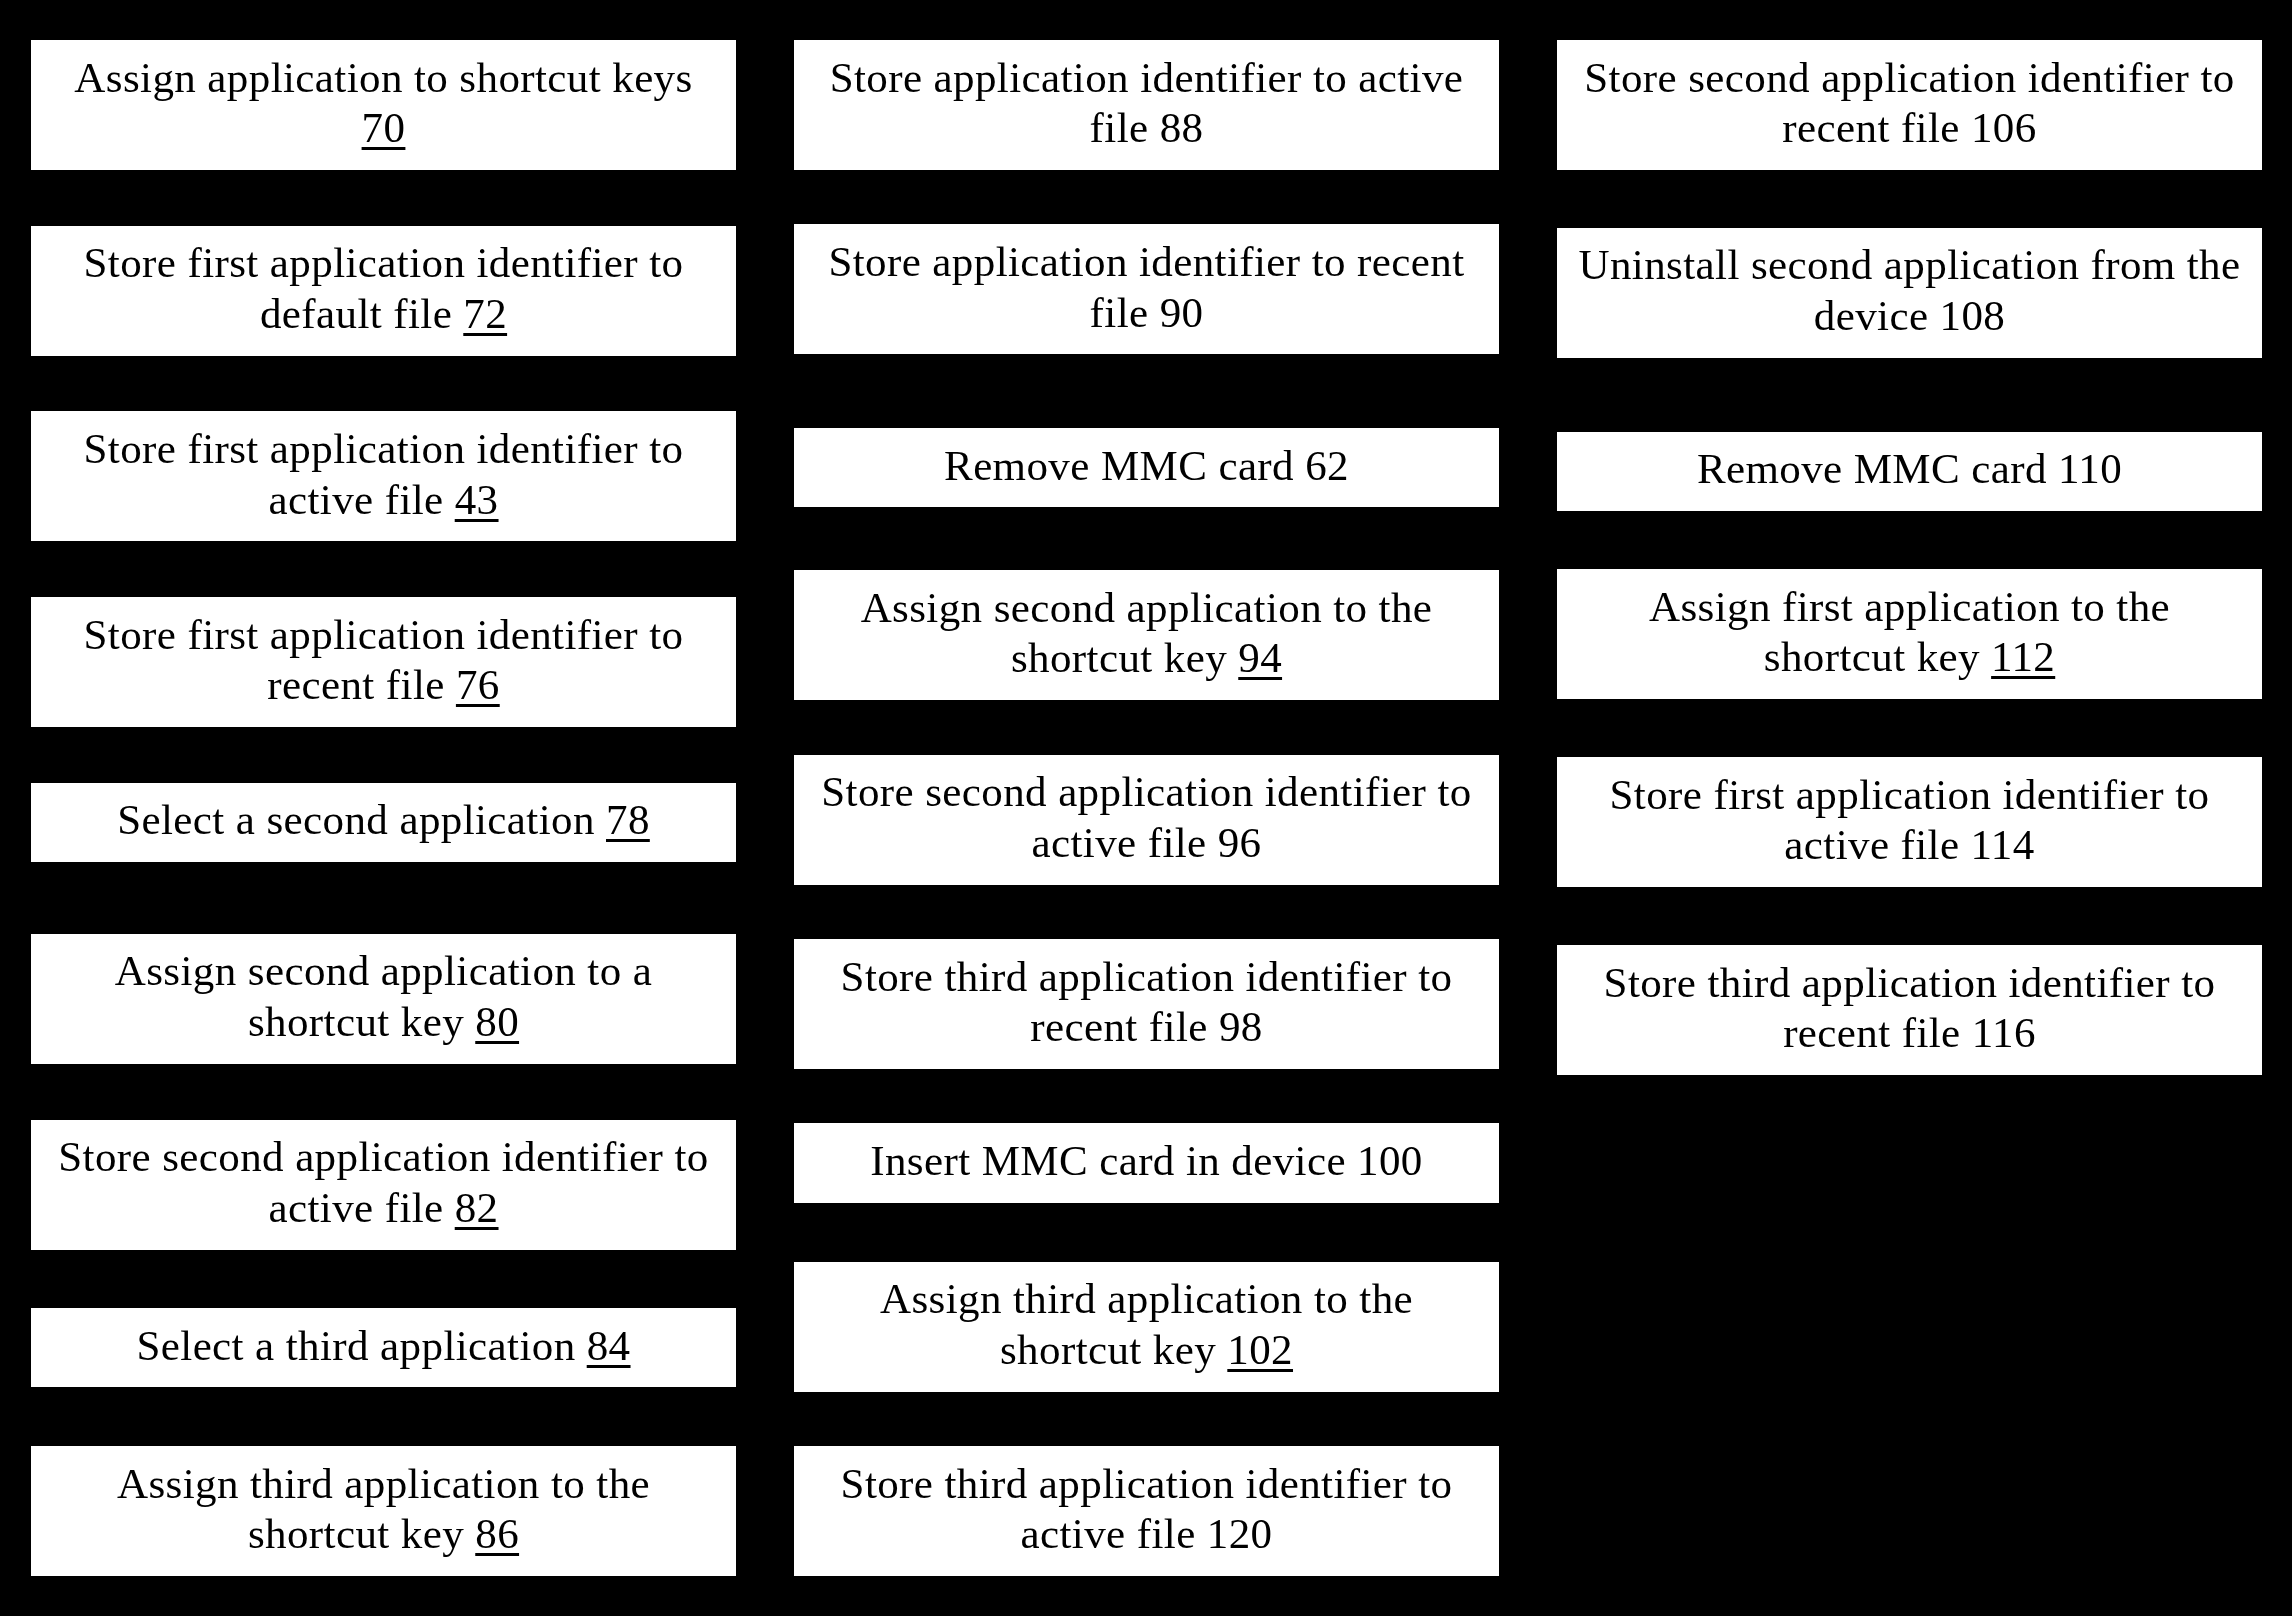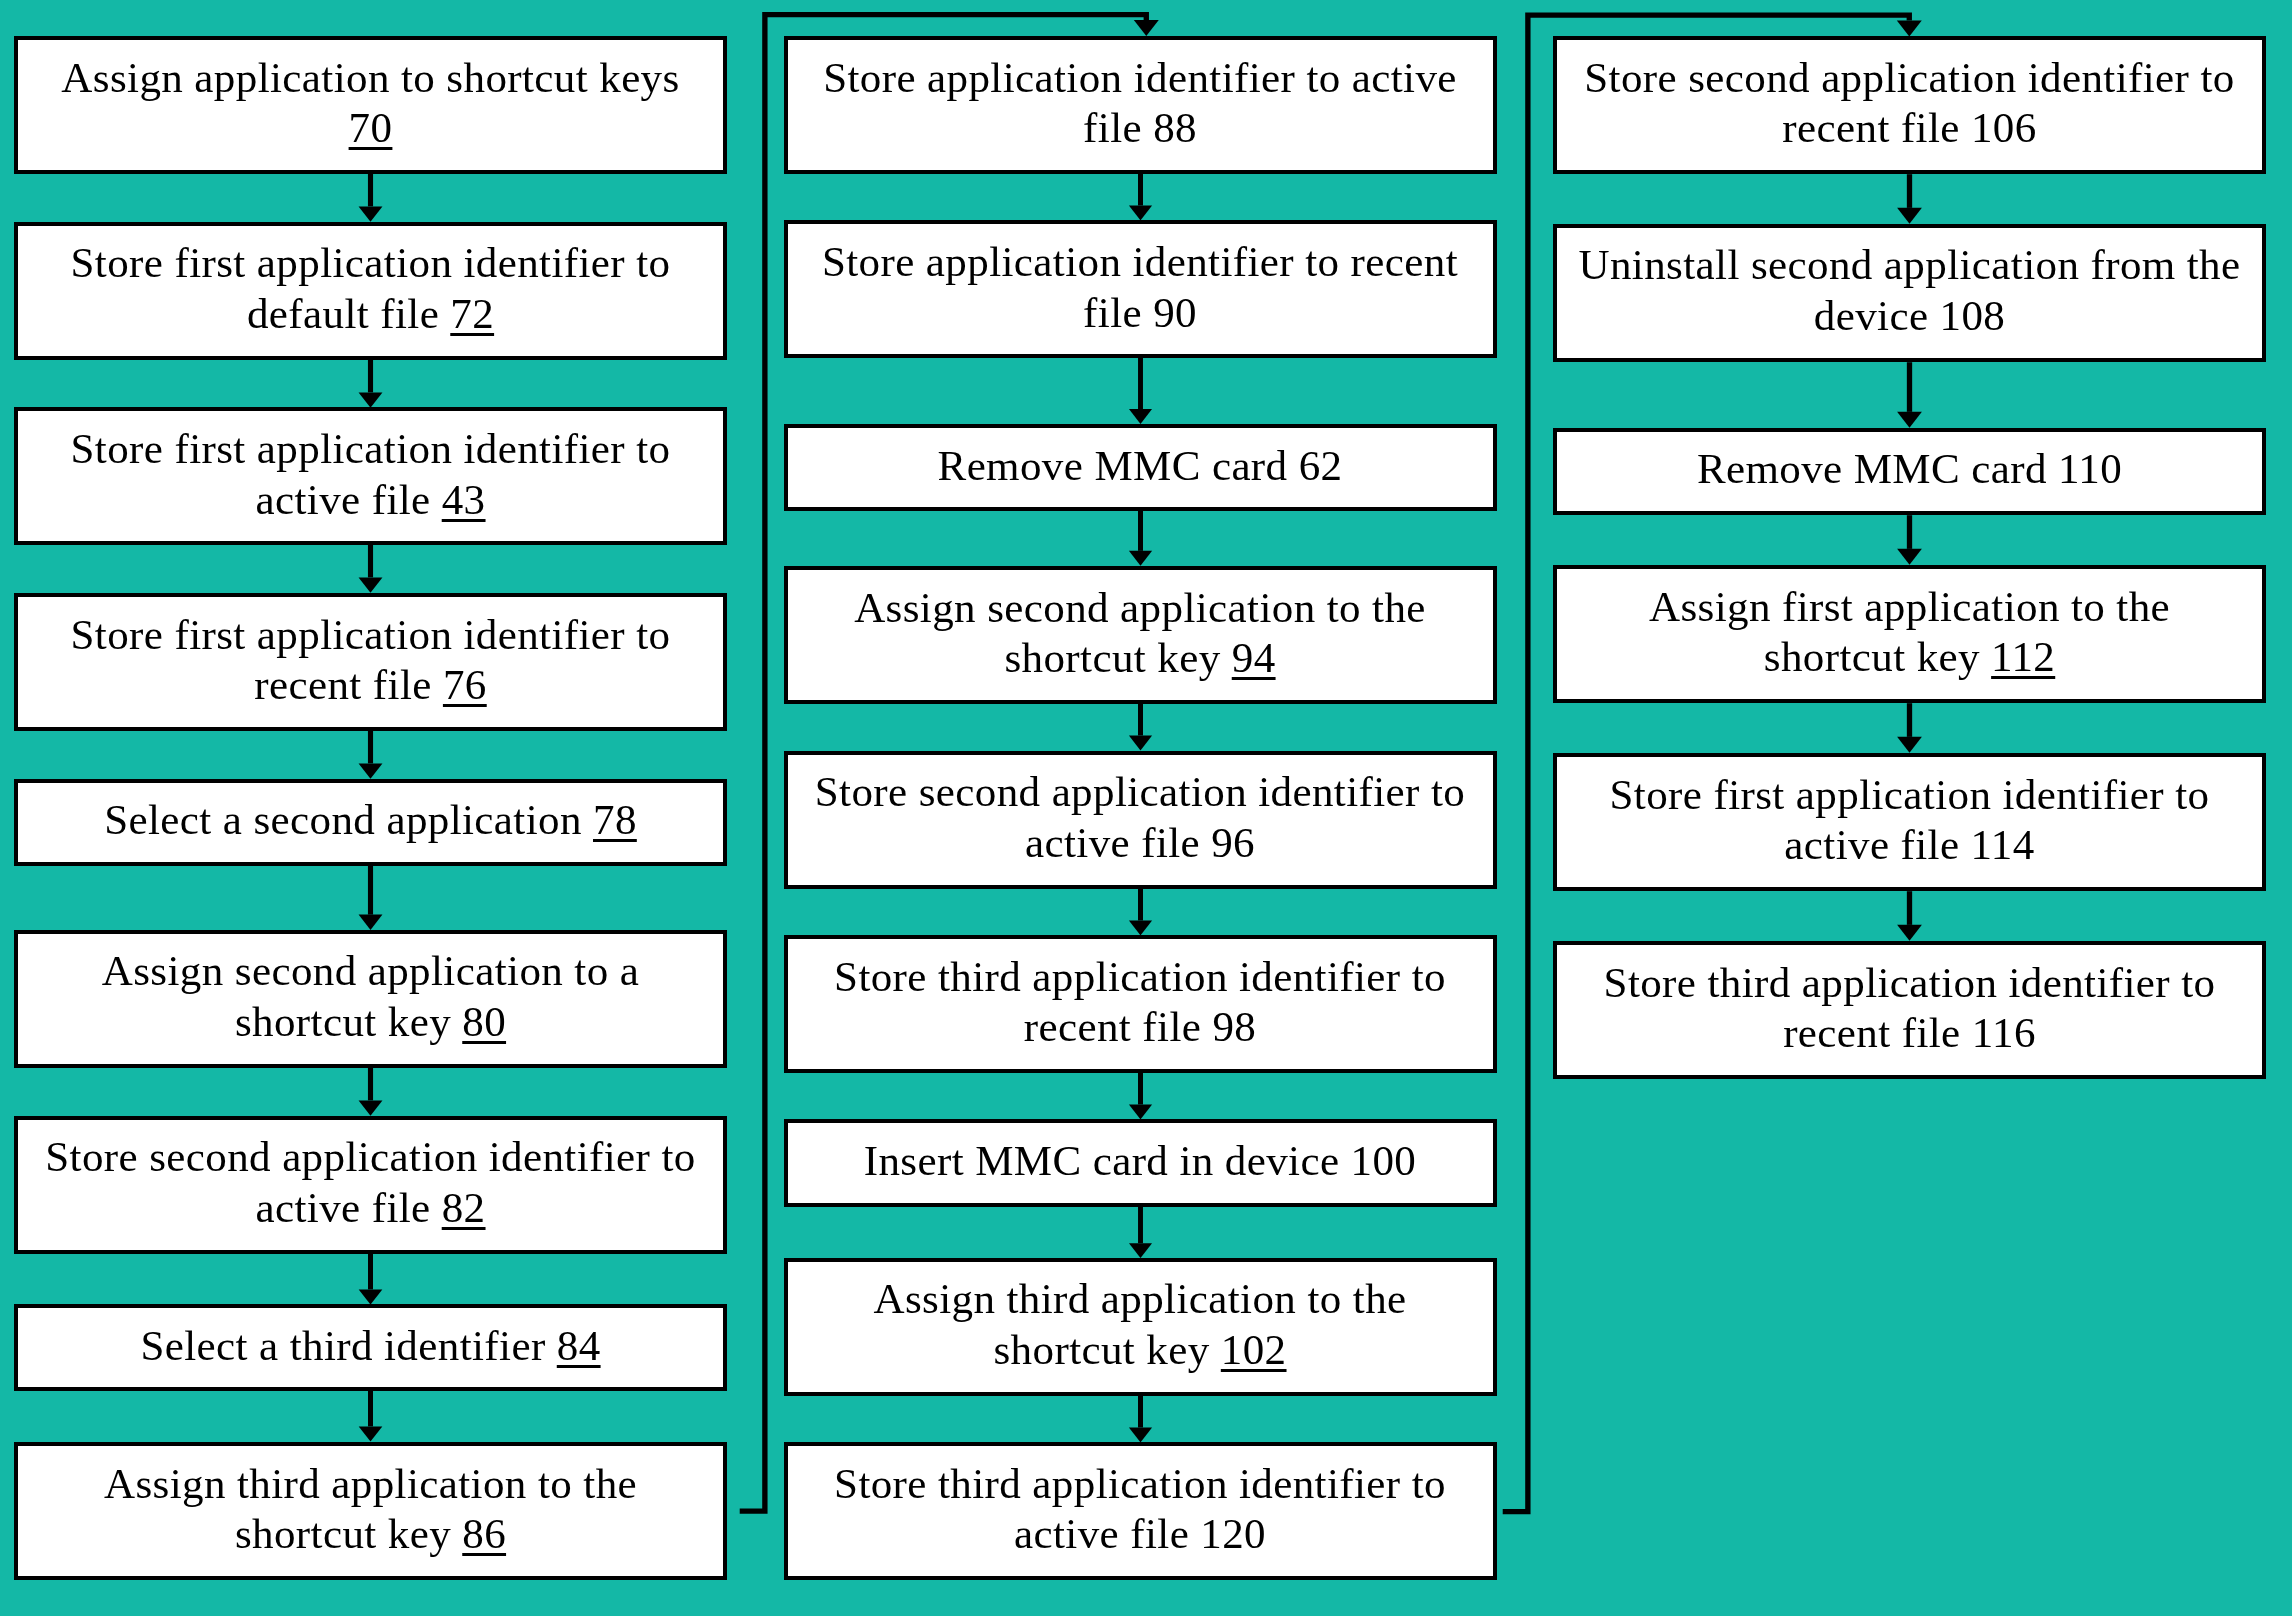--- a/index.html
+++ b/index.html
@@ -5,23 +5,23 @@
   html, body {
     margin: 0;
     padding: 0;
     background: #fff;
     font-family: "Times New Roman", Times, serif;
   }
   .page {
     position: relative;
     width: 2293px;
     height: 1616px;
-    background: #14b8a6;
+    background: #000000;
     box-sizing: border-box;
-    padding: 36px 27px 36px 14px;
+    padding: 36px 27px 36px 27px;
     display: flex;
     flex-direction: row;
     justify-content: space-between;
   }
   .col {
     display: flex;
     flex-direction: column;
     align-items: center;
   }
   .col1 { width: 713px; }
@@ -87,21 +87,21 @@
       <div class="box" id="col1-box-5"><span>Assign second application to a shortcut key </span><span class="u">80</span></div>
       <svg class="arrow" width="39" height="50" viewBox="0 0 44 56">
     <line x1="22" y1="0" x2="22" y2="38" stroke="#000" stroke-width="6"></line>
     <polygon points="8,38 36,38 22,56" fill="#000"></polygon>
   </svg>
       <div class="box" id="col1-box-6"><span>Store second application identifier to active file </span><span class="u">82</span></div>
       <svg class="arrow" width="39" height="53" viewBox="0 0 44 60">
     <line x1="22" y1="0" x2="22" y2="42" stroke="#000" stroke-width="6"></line>
     <polygon points="8,42 36,42 22,60" fill="#000"></polygon>
   </svg>
-      <div class="box" id="col1-box-7"><span>Select a third identifier </span><span class="u">84</span></div>
+      <div class="box" id="col1-box-7"><span>Select a third application </span><span class="u">84</span></div>
       <svg class="arrow" width="39" height="53" viewBox="0 0 44 60">
     <line x1="22" y1="0" x2="22" y2="42" stroke="#000" stroke-width="6"></line>
     <polygon points="8,42 36,42 22,60" fill="#000"></polygon>
   </svg>
       <div class="box" id="col1-box-8"><span>Assign third application to the shortcut key </span><span class="u">86</span></div>
     </div>
   <div class="col col2" id="col2">
       <div class="box" id="col2-box-0"><span>Store application identifier to active file </span><span>88</span></div>
       <svg class="arrow" width="39" height="50" viewBox="0 0 44 56">
     <line x1="22" y1="0" x2="22" y2="38" stroke="#000" stroke-width="6"></line>

